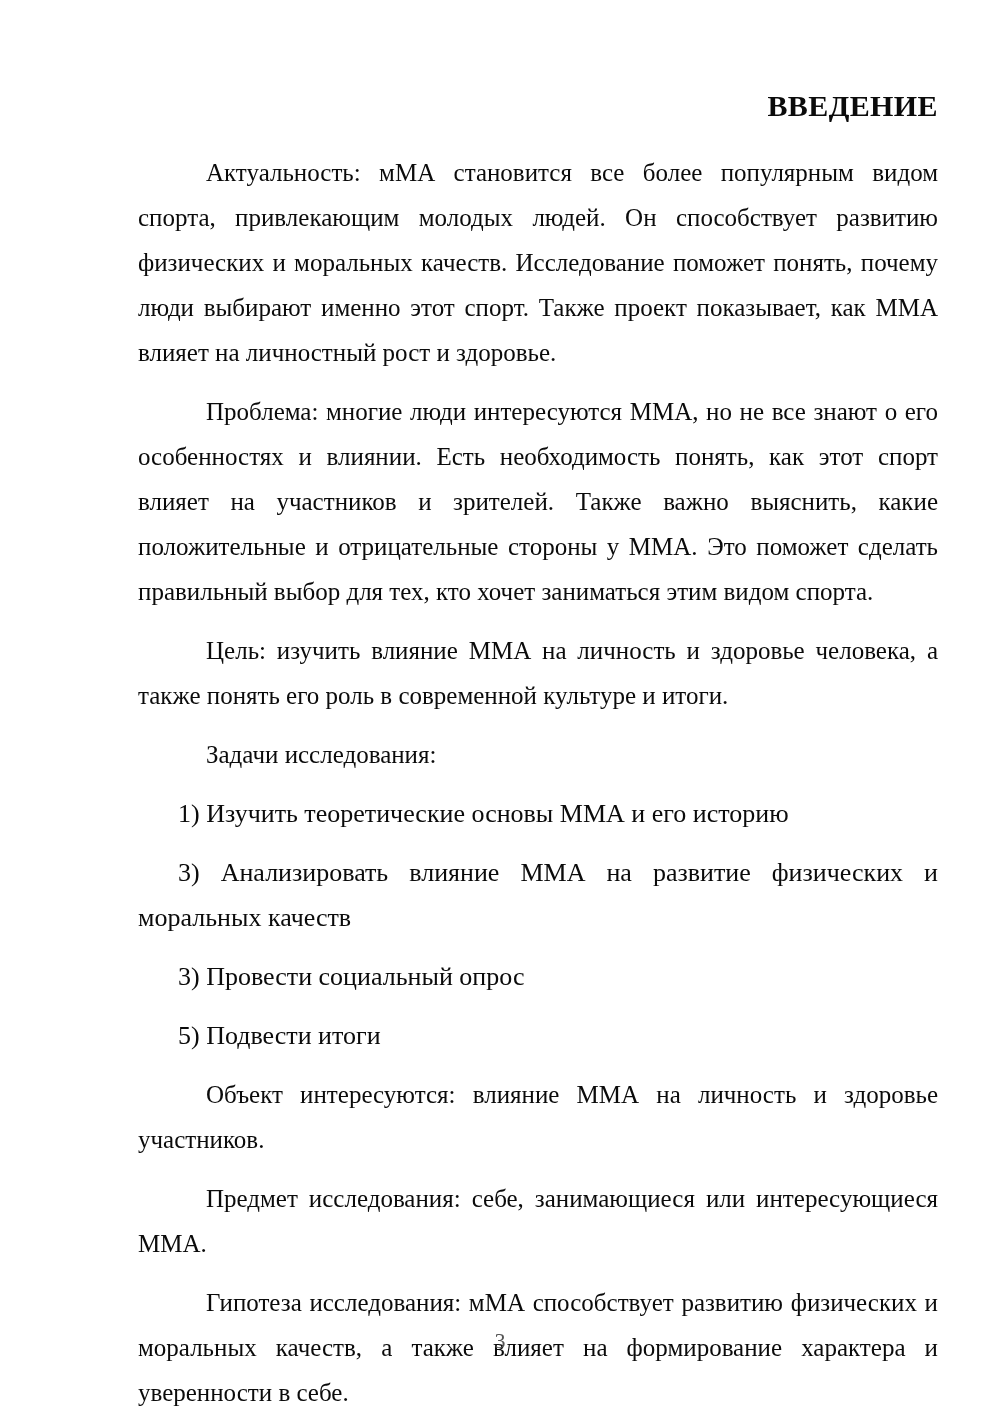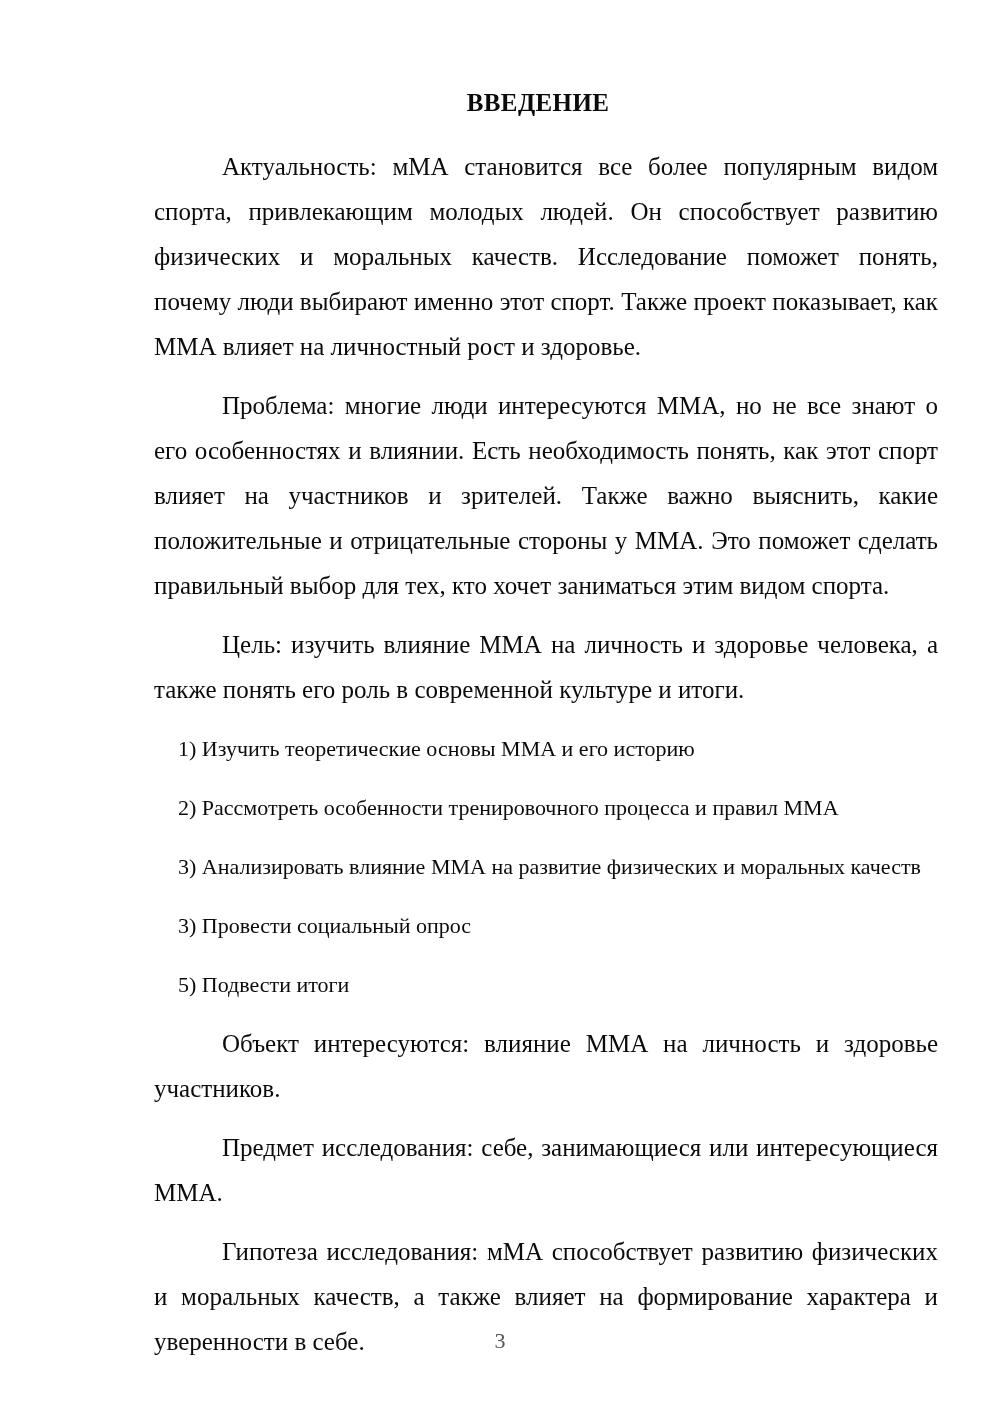--- a/index.html
+++ b/index.html
@@ -27,44 +27,44 @@
   }
 
   .content {
     position: absolute;
     left: 138px;
     top: 88px;
     width: 800px;
   }
 
   .doc-title {
-    font-size: 25px;
+    font-size: 30px;
     font-weight: bold;
-    text-align: center;
+    text-align: right;
     letter-spacing: 0.4px;
     margin: 0 0 26px 0;
     line-height: 1.2;
   }
 
   p.para {
     font-size: 25px;
     line-height: 45px;
     text-align: justify;
     text-justify: inter-word;
-    margin: 0 0 14px 16px;
+    margin: 0 0 14px 0;
     text-indent: 68px;
     hyphens: none;
   }
 
   p.para:last-of-type {
     margin-bottom: 0;
   }
 
   p.list-item {
-    font-size: 22px;
+    font-size: 26px;
     line-height: 45px;
     text-align: justify;
     text-justify: inter-word;
     margin: 0 0 14px 0;
     text-indent: 40px;
     hyphens: none;
   }
 
   .page-number {
     position: absolute;
@@ -83,22 +83,22 @@
 <div class="page">
 
   <div class="content">
 
     <h1 class="doc-title">ВВЕДЕНИЕ</h1>
 
     <div id="blocks">
         <p class="para">Актуальность: мМА становится все более популярным видом спорта, привлекающим молодых людей. Он способствует развитию физических и моральных качеств. Исследование поможет понять, почему люди выбирают именно этот спорт. Также проект показывает, как ММА влияет на личностный рост и здоровье.</p>
         <p class="para">Проблема: многие люди интересуются ММА, но не все знают о его особенностях и влиянии. Есть необходимость понять, как этот спорт влияет на участников и зрителей. Также важно выяснить, какие положительные и отрицательные стороны у ММА. Это поможет сделать правильный выбор для тех, кто хочет заниматься этим видом спорта.</p>
         <p class="para">Цель: изучить влияние ММА на личность и здоровье человека, а также понять его роль в современной культуре и итоги.</p>
+        <p class="para">Задачи исследования:</p>
         <p class="list-item">1) Изучить теоретические основы ММА и его историю</p>
-        <p class="list-item">2) Рассмотреть особенности тренировочного процесса и правил ММА</p>
         <p class="list-item">3) Анализировать влияние ММА на развитие физических и моральных качеств</p>
         <p class="list-item">3) Провести социальный опрос</p>
         <p class="list-item">5) Подвести итоги</p>
         <p class="para">Объект интересуются: влияние ММА на личность и здоровье участников.</p>
         <p class="para">Предмет исследования: себе, занимающиеся или интересующиеся ММА.</p>
         <p class="para">Гипотеза исследования: мМА способствует развитию физических и моральных качеств, а также влияет на формирование характера и уверенности в себе.</p>
       </div>
 
   </div>
 

